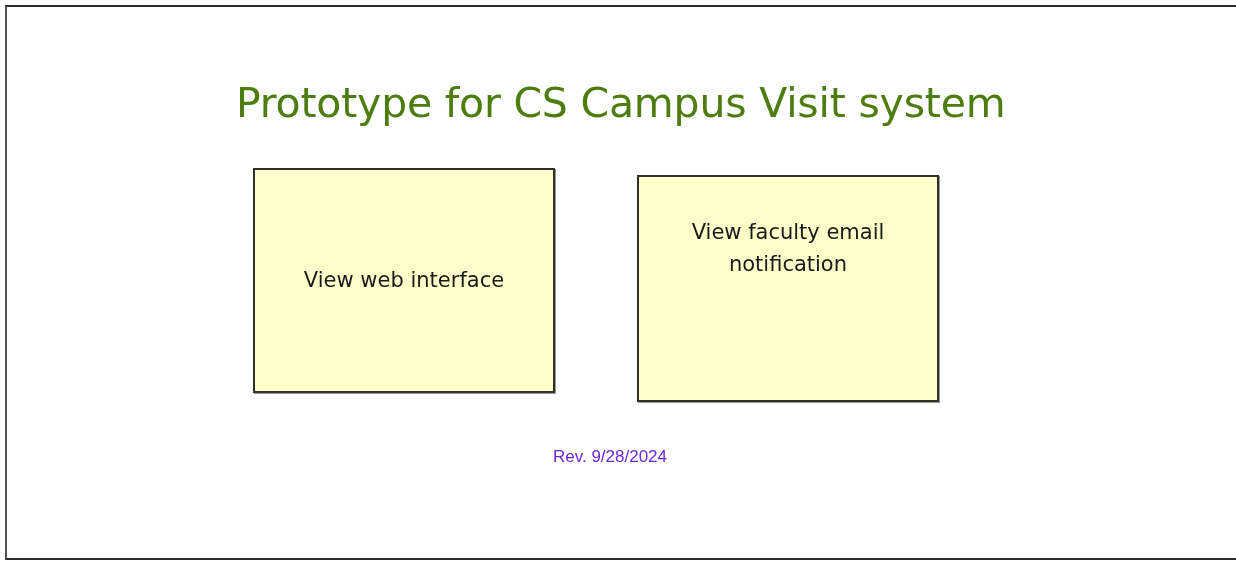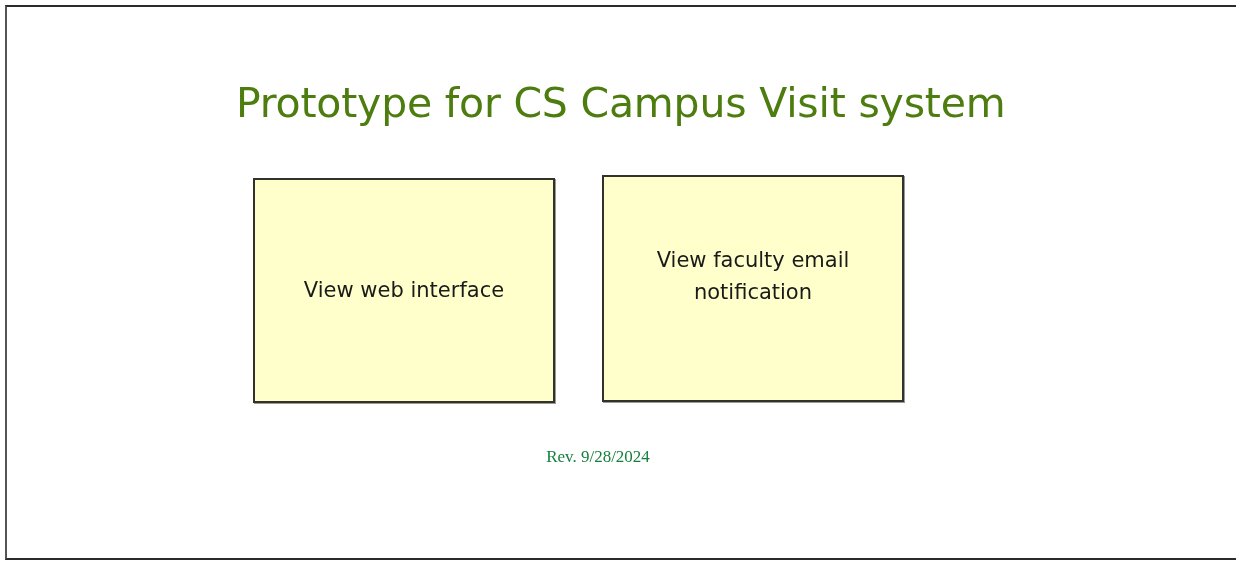--- a/index.html
+++ b/index.html
@@ -67,43 +67,43 @@
     font-weight: 400;
     color: #1a1a1a;
     text-align: center;
     line-height: 1.5;
     padding: 0 12px;
     white-space: pre-line;
   }
 
   #box-web-interface {
     left: 253px;
-    top: 178px;
+    top: 168px;
     width: 302px;
     height: 225px;
   }
 
   #box-faculty-email {
-    left: 602px;
+    left: 637px;
     top: 175px;
     width: 302px;
     height: 227px;
     align-items: flex-start;
-    padding-top: 68px;
+    padding-top: 40px;
   }
 
   #revision-note {
     position: absolute;
-    left: 0;
+    left: 12px;
     top: 447px;
     width: 1196px;
     text-align: center;
-    font-family: Liberation Serif, serif;
+    font-family: Liberation Sans, sans-serif;
     font-size: 17px;
-    color: #15803d;
+    color: #6d28d9;
   }
 </style>
 </head>
 <body>
 
 <div id="slide-root">
 
   <div id="slide-frame"></div>
 
   <div id="slide-title">Prototype for CS Campus Visit system</div>

